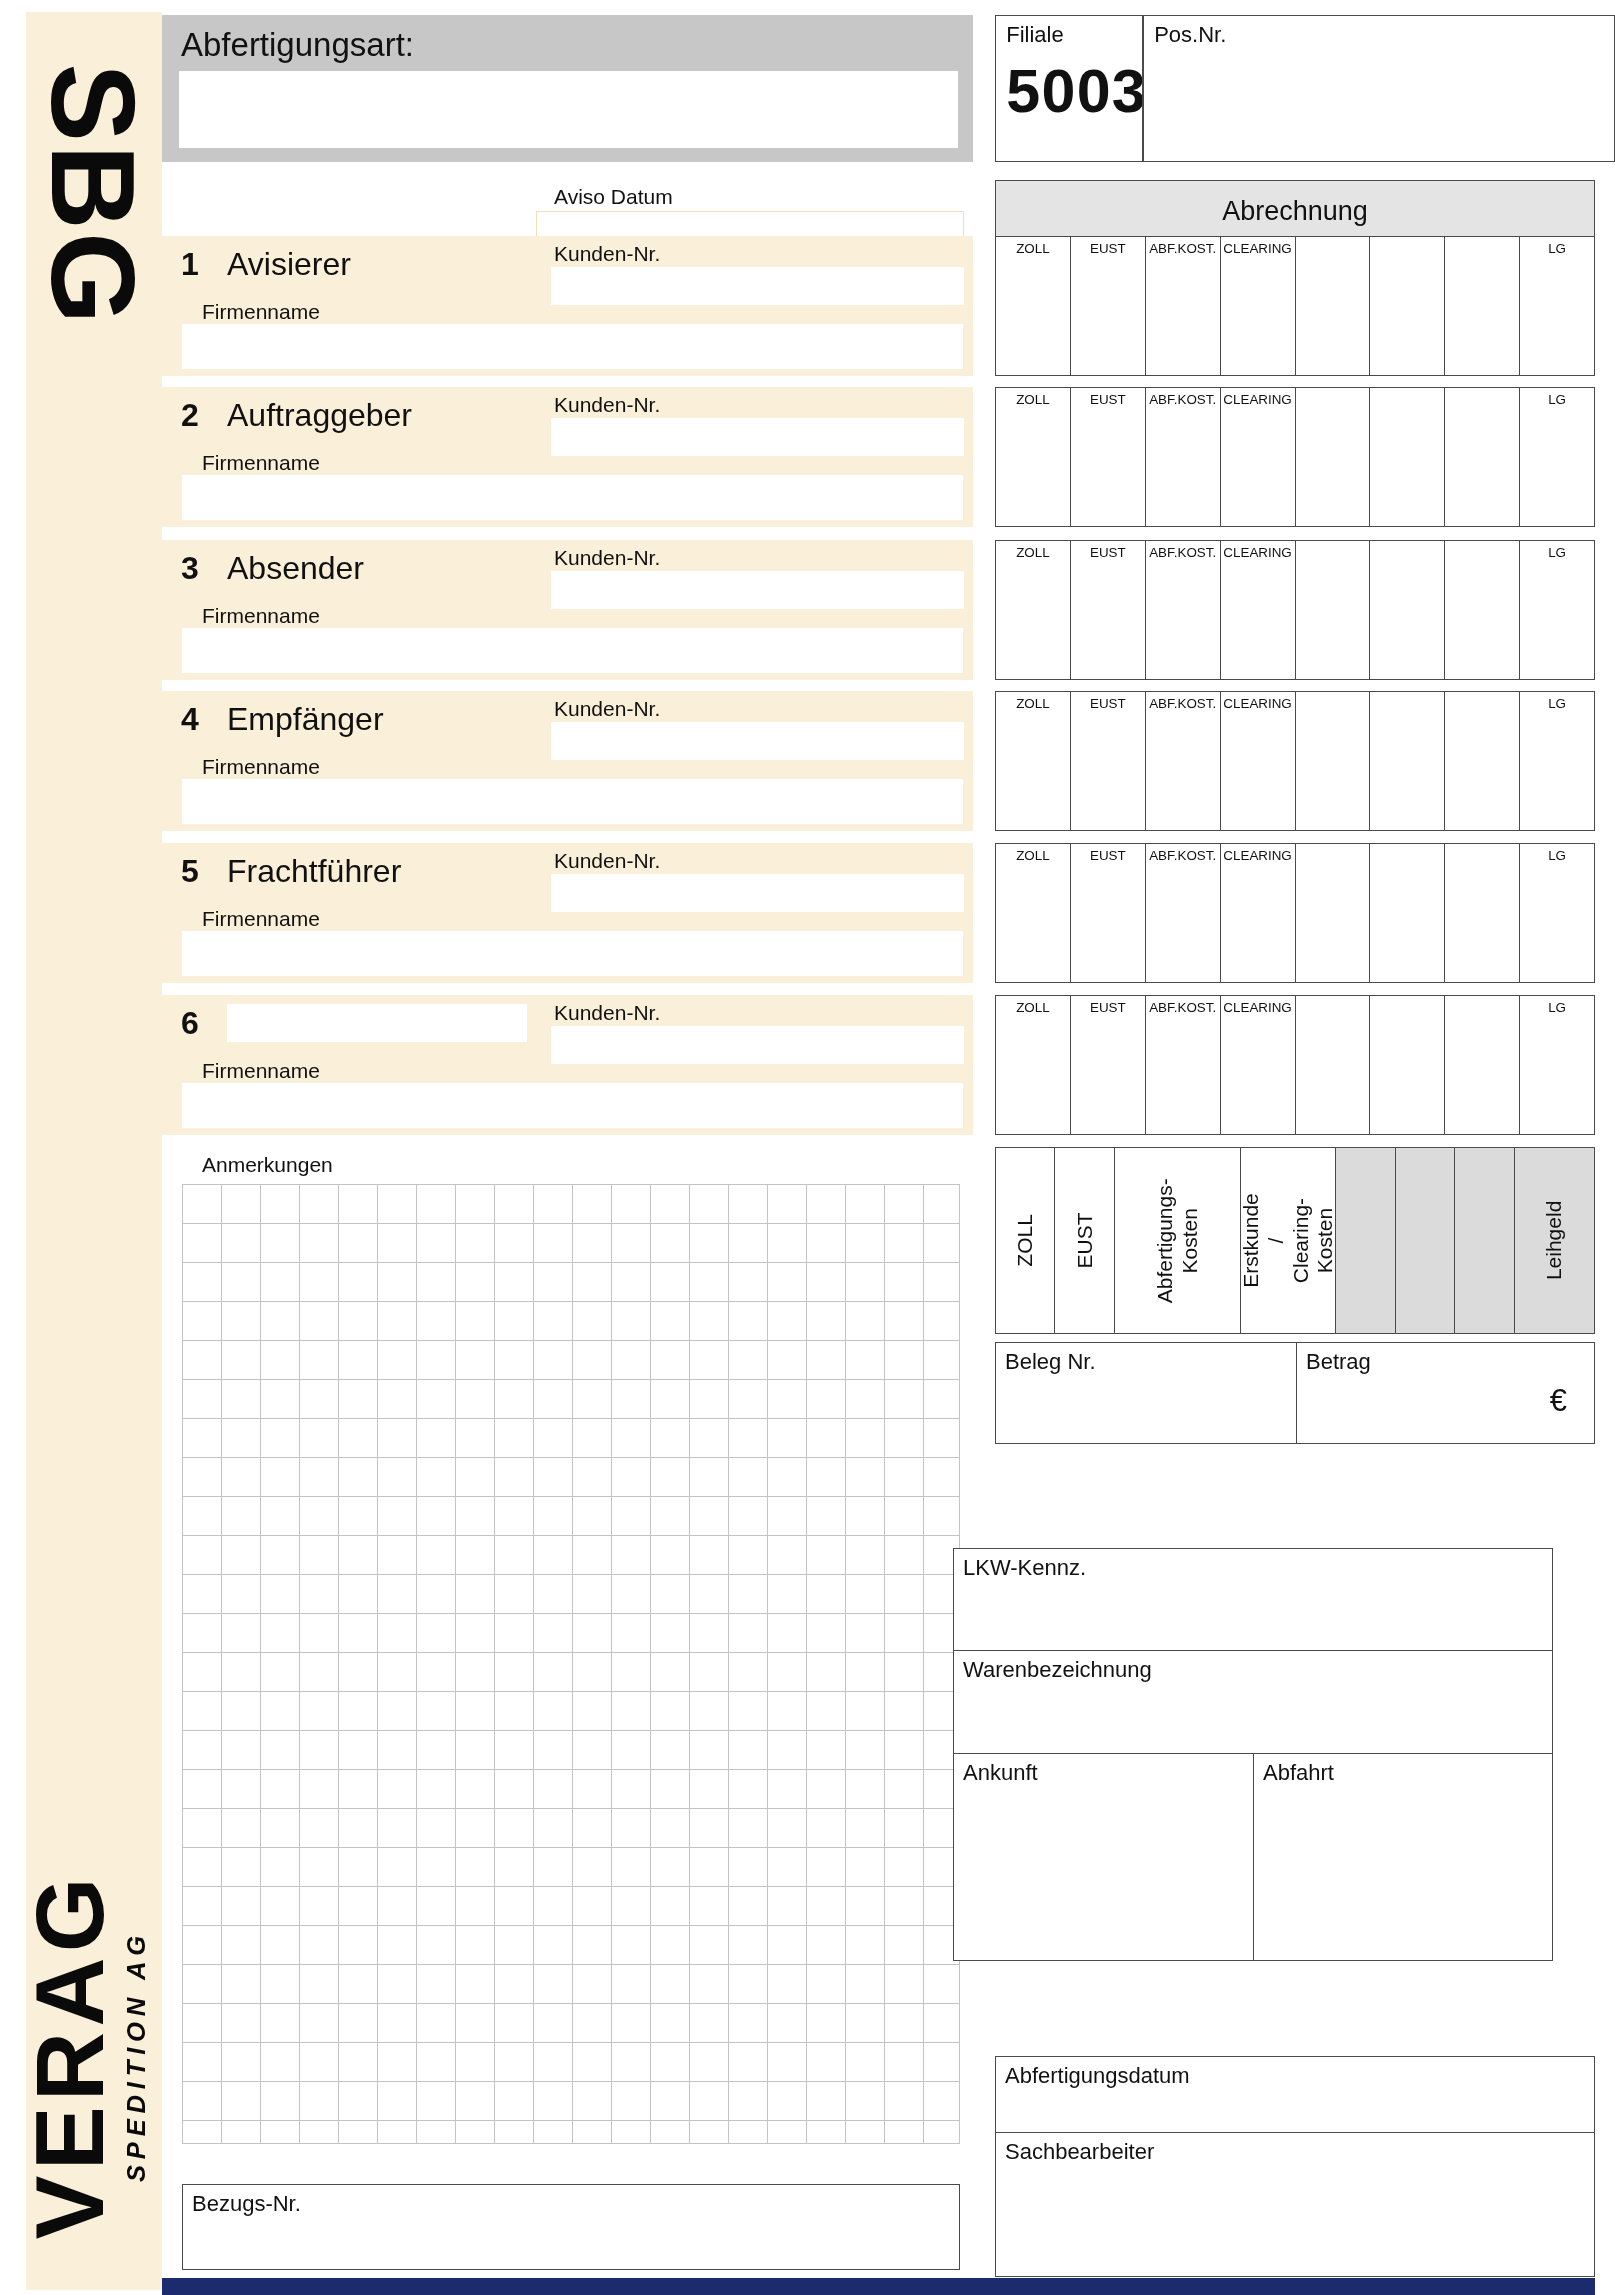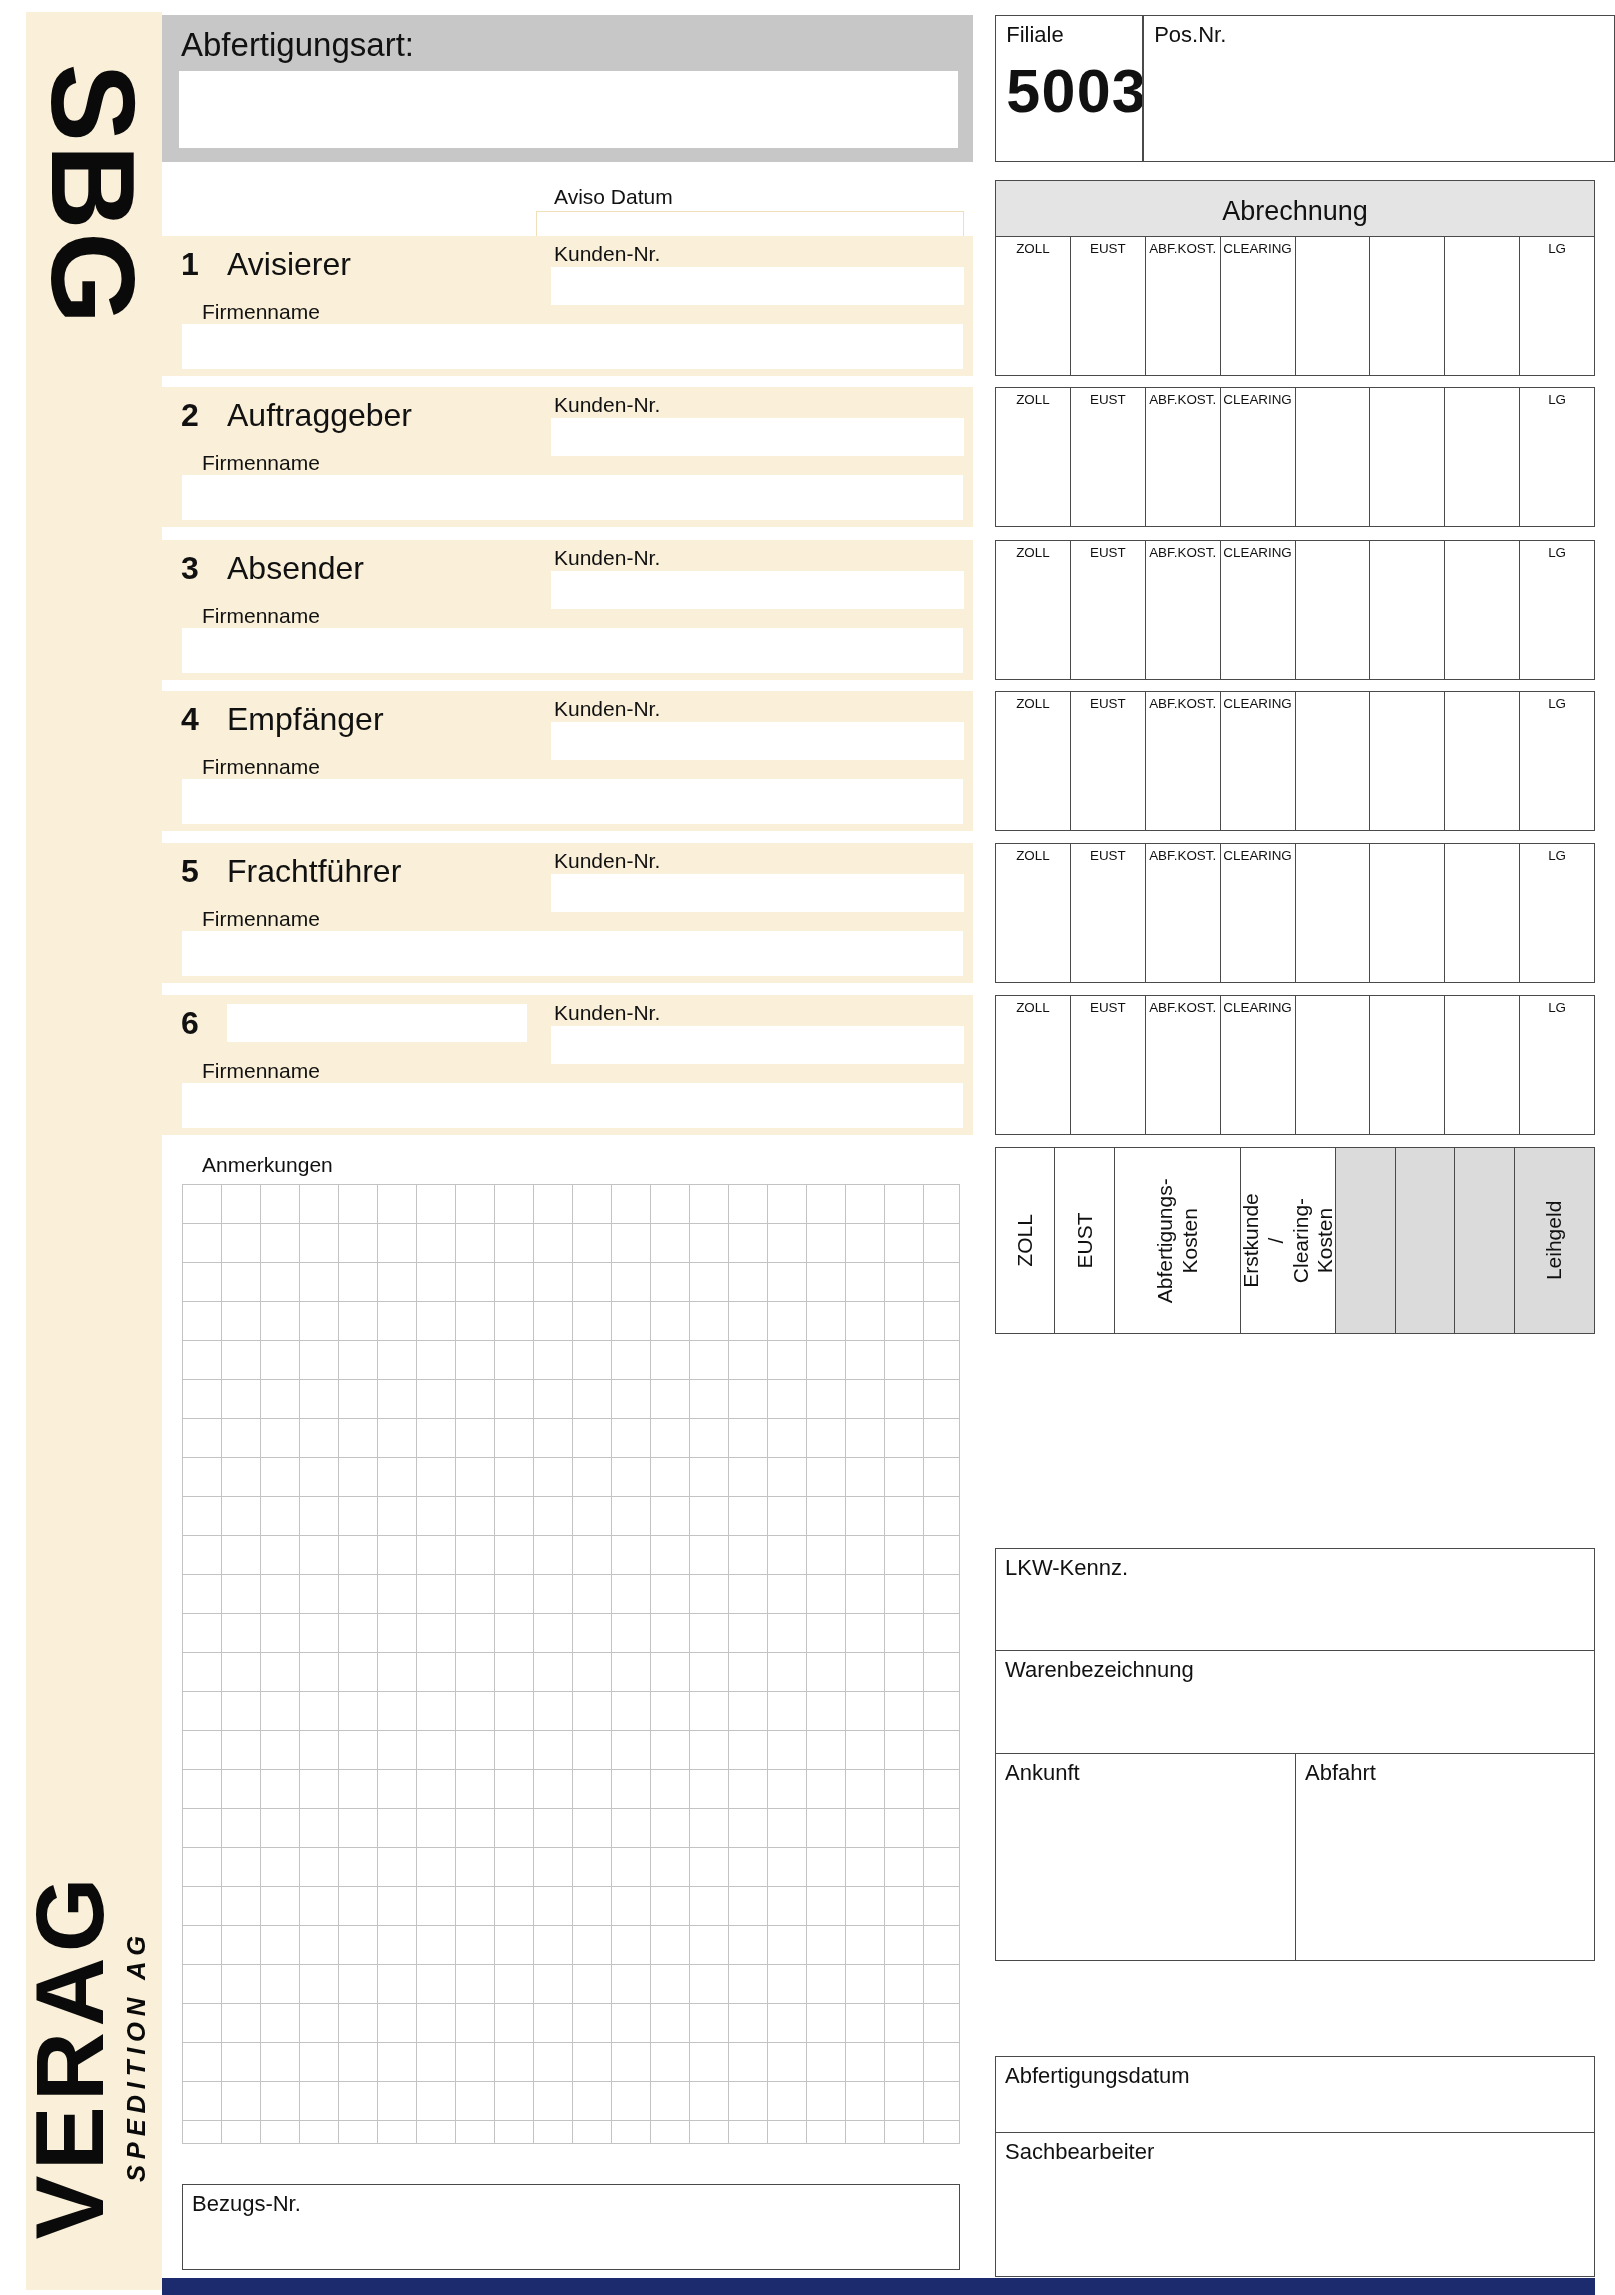--- a/index.html
+++ b/index.html
@@ -65,21 +65,21 @@
   .euro { position:absolute; right:27px; top:40px; font-size:31px; }
 
   
   .anm-label { position:absolute; left:202px; top:1153px; font-size:21px; }
   .anm-grid { position:absolute; left:182px; top:1184px; width:778px; height:960px; box-sizing:border-box;
     background-image: linear-gradient(to right,#C3C3C3 1.3px,transparent 1.3px), linear-gradient(to bottom,#C3C3C3 1.3px,transparent 1.3px);
     background-size:39px 39px;
     border-right:1.3px solid #C3C3C3; border-bottom:1.3px solid #C3C3C3; }
 
   
-  .lkw-group { position:absolute; left:995px; top:1548px; width:600px; height:413px; border:1.9px solid #4A4A4A; box-sizing:border-box; background:#fff; display:flex; flex-direction:column; }
+  .lkw-group { position:absolute; left:953px; top:1548px; width:600px; height:413px; border:1.9px solid #4A4A4A; box-sizing:border-box; background:#fff; display:flex; flex-direction:column; }
   .lg-cell { position:relative; border-top:1.9px solid #4A4A4A; }
   .lg-cell:first-child { border-top:none; }
   .lg-row { display:flex; }
   .lg-half { position:relative; width:300px; border-right:1.9px solid #4A4A4A; box-sizing:border-box; }
   .lg-half2 { position:relative; flex:1; }
 
   .proc-group { position:absolute; left:995px; top:2056px; width:600px; height:221px; border:1.9px solid #4A4A4A; box-sizing:border-box; background:#fff; display:flex; flex-direction:column; }
   .proc-cell { position:relative; border-top:1.9px solid #4A4A4A; }
   .proc-cell:first-child { border-top:none; }
 
@@ -308,20 +308,29 @@
 Clearing-Kosten</span>
       </div>
     <div class="abr-fcell gray"></div>
     <div class="abr-fcell gray"></div>
     <div class="abr-fcell gray"></div>
     <div class="abr-fcell gray">
         <span class="vtext">Leihgeld</span>
       </div>
   </div>
 
+  <div class="beleg-wrap">
+    <div class="beleg-cell">
+      <div class="box-label">Beleg Nr.</div>
+    </div>
+    <div class="betrag-cell">
+      <div class="box-label">Betrag</div>
+      <div class="euro">€</div>
+    </div>
+  </div>
 
   <div class="anm-label">Anmerkungen</div>
   <div class="anm-grid"></div>
 
   <div class="lkw-group">
     <div class="lg-cell" style="height:101px">
       <div class="box-label">LKW-Kennz.</div>
     </div>
     <div class="lg-cell" style="height:102px">
       <div class="box-label">Warenbezeichnung</div>

